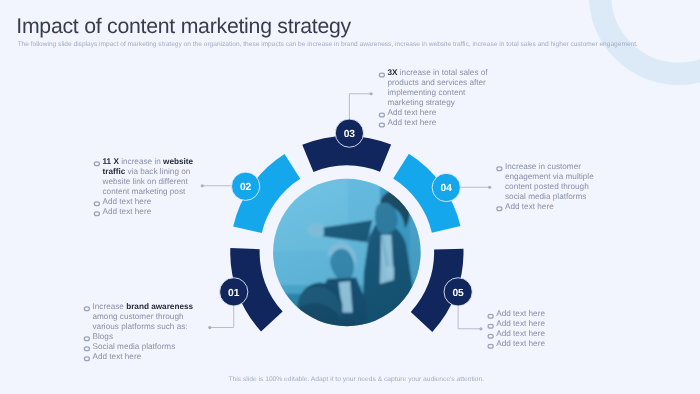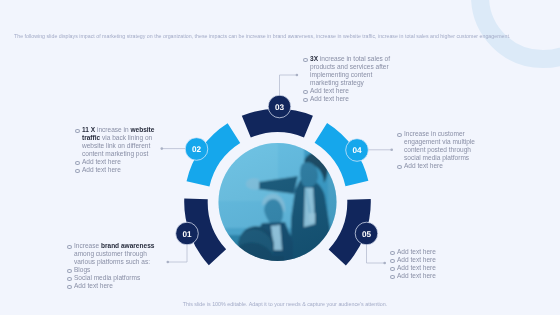--- a/index.html
+++ b/index.html
@@ -95,20 +95,21 @@
       <circle cx="161.8" cy="148.6" r="1.3" fill="#a9b0c4" stroke="none"></circle>
       <path d="M 279.5 95.2 L 279.5 75 L 296.2 75"></path>
       <circle cx="296.9" cy="75" r="1.3" fill="#a9b0c4" stroke="none"></circle>
       <path d="M 368.3 149.8 L 391 149.8"></path>
       <circle cx="391.7" cy="149.8" r="1.3" fill="#a9b0c4" stroke="none"></circle>
       <path d="M 366.5 244.8 L 366.5 263 L 384 263"></path>
       <circle cx="384.7" cy="263" r="1.3" fill="#a9b0c4" stroke="none"></circle>
     </g>
   </svg>
 
+  <div class="title">Impact of content marketing strategy</div>
   <div class="subtitle">The following slide displays impact of marketing strategy on the organization, these impacts can be increase in brand awareness, increase in website traffic, increase in total sales and higher customer engagement.</div>
   <div class="footer">This slide is 100% editable. Adapt it to your needs &amp; capture your audience's attention.</div>
 
   <div class="blk" id="blk0" style="left:67px;top:242px;width:92px;">
       <ul>
         <li><span>Increase </span><b>brand awareness</b><span> among customer through various platforms such as:</span></li>
         <li><span>Blogs</span></li>
         <li><span>Social media platforms</span></li>
         <li><span>Add text here</span></li>
       </ul>

